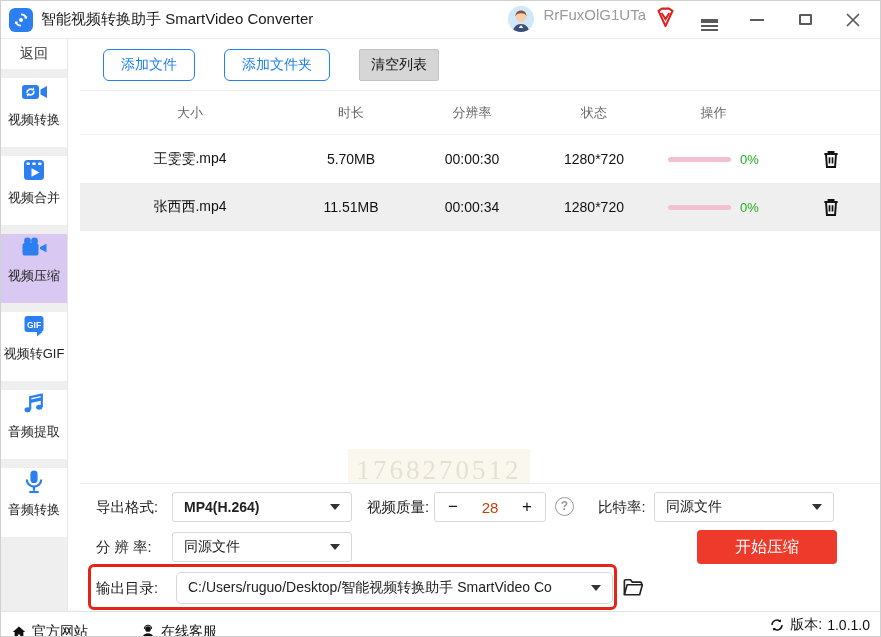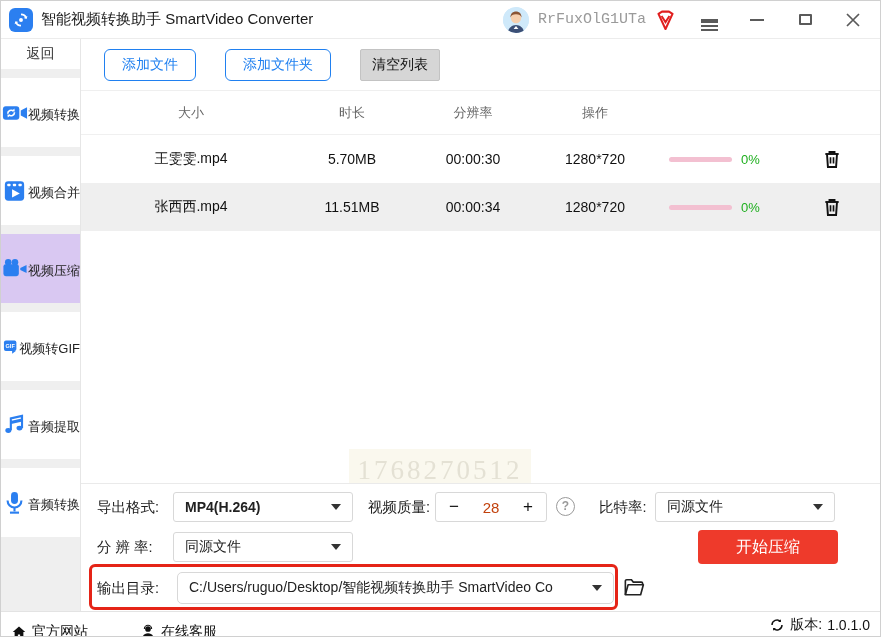--- a/index.html
+++ b/index.html
@@ -3,37 +3,37 @@
 <meta charset="utf-8">
 <style>
   * { margin:0; padding:0; box-sizing:border-box; }
   html,body { background:#cfcfcf; font-family:"Liberation Sans","DejaVu Sans",sans-serif; }
   .window { position:relative; width:881px; height:637px; background:#fff; overflow:hidden; border:1px solid #d0d0d0; }
 
   
   .titlebar { height:38px; display:flex; align-items:center; padding:0 12px 0 8px; background:#fff; border-bottom:1px solid #ececec; }
   .app-icon { width:24px; height:24px; border-radius:6px; background:#2b7ff0; display:flex; align-items:center; justify-content:center; margin-right:8px; flex:0 0 auto; }
   .app-title { font-size:15px; color:#1a1a1a; }
-  .titlebar-right { margin-left:auto; display:flex; align-items:center;font-family:Liberation Mono, monospace; }
+  .titlebar-right { margin-left:auto; display:flex; align-items:flex-start; }
   .avatar { width:26px; height:26px; border-radius:50%; overflow:hidden; background:#cfe9fa; flex:0 0 auto; }
   .username { font-size:15px; color:#9a9a9a; margin:0 8px 0 9px; }
   .vip-badge { width:22px; height:22px; display:flex; align-items:center; justify-content:center; }
   .win-btn { width:30px; height:28px; display:flex; align-items:center; justify-content:center; margin-left:18px; cursor:default; }
   .hamburger div { width:17px; height:2px; background:#5a5a5a; margin:2.2px 0; }
   .min-glyph { width:14px; height:2px; background:#5a5a5a; }
   .max-glyph { width:13px; height:11px; border:2px solid #5a5a5a; border-radius:1px; }
 
   
-  .body { display:flex; height:572px; }
+  .body { display:flex; height:572px;gap:12px; }
   .sidebar { width:80px; background:#efefef; border-right:1px solid #e6e6e6; display:flex; flex-direction:column; }
   .main { flex:1; display:flex; flex-direction:column; background:#fff; position:relative; }
 
   
   .back-item { height:30px; background:#fff; display:flex; align-items:center; justify-content:center; font-size:14px; color:#333; }
-  .nav-item { height:69px; background:#fff; margin-top:9px; display:flex; flex-direction:row; align-items:center; justify-content:flex-start; }
+  .nav-item { height:69px; background:#fff; margin-top:9px; display:flex; flex-direction:column; align-items:center; justify-content:flex-start; }
   .nav-item:first-of-type { margin-top:8px; }
   .nav-item.selected { background:#d9c8f2; }
   .nav-icon { width:28px; height:28px; }
   .nav-label { font-size:13px; color:#222; margin-top:5px; white-space:nowrap; }
 
   
   .toolbar { height:52px; display:flex; align-items:center; padding-left:23px; border-bottom:1px solid #efefef; }
   .btn-outline { border:1px solid #2080f0; color:#2080f0; background:#fff; border-radius:6px; font-size:14px; padding:6px 17px; margin-right:29px; font-family:inherit; }
   .btn-gray { background:#d6d6d6; border:1px solid #c3c3c3; color:#111; font-size:14px; padding:6px 11px; border-radius:2px; font-family:inherit; }
 
@@ -200,20 +200,21 @@
       <div class="toolbar">
         <button class="btn-outline">添加文件</button>
         <button class="btn-outline">添加文件夹</button>
         <button class="btn-gray">清空列表</button>
       </div>
 
       <div class="grid6 thead">
         <div>大小</div>
         <div>时长</div>
         <div>分辨率</div>
+        <div>状态</div>
         <div>操作</div>
       </div>
 
       <div class="grid6 trow">
         <div class="cell">王雯雯.mp4</div>
         <div class="cell">5.70MB</div>
         <div class="cell">00:00:30</div>
         <div class="cell">1280*720</div>
         <div class="status-cell">
           <div class="pbar"></div>

